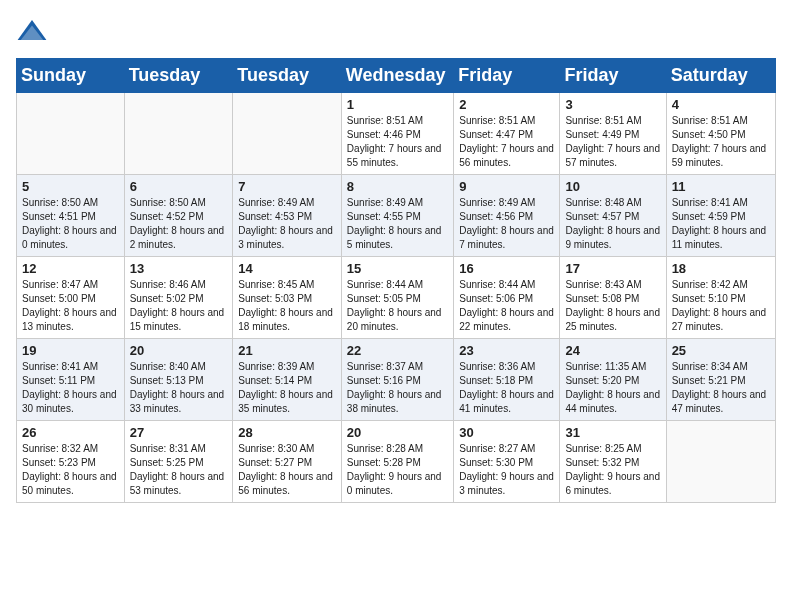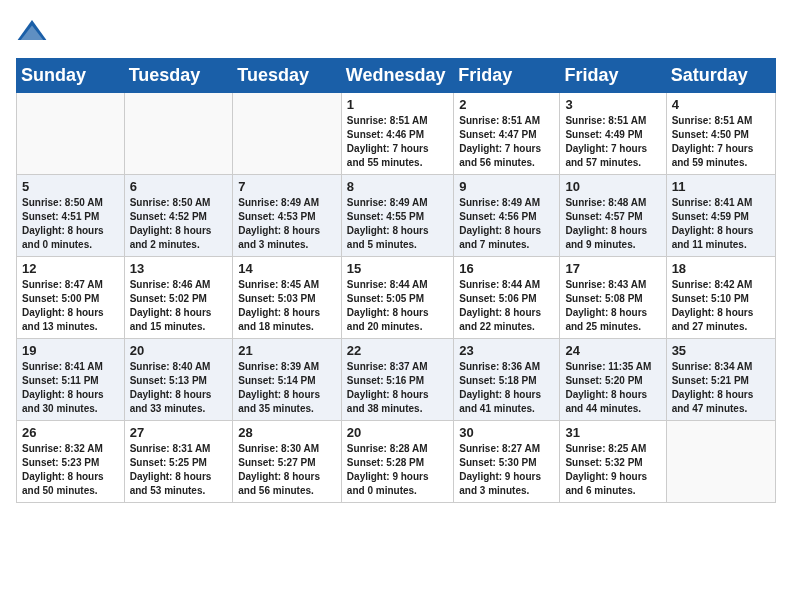--- a/index.html
+++ b/index.html
@@ -82,21 +82,20 @@
     .day-num {
       font-size: 13px;
       font-weight: bold;
       display: block;
       margin-bottom: 2px;
     }
     .day-info {
       font-size: 10px;
       line-height: 1.4;
       color: #222;
-      font-weight: bold;
     }
     .empty-cell {
       background: #f9f9f9;
     }
     tbody tr:nth-child(odd) {
       background-color: #fff;
     }
     tbody tr:nth-child(even) {
       background-color: #f5f8ff;
     }
@@ -285,21 +284,21 @@
 Sunset: 5:18 PM
 Daylight: 8 hours and 41 minutes.</div>
         </td>
         <td>
           <span class="day-num">24</span>
           <div class="day-info">Sunrise: 11:35 AM
 Sunset: 5:20 PM
 Daylight: 8 hours and 44 minutes.</div>
         </td>
         <td>
-          <span class="day-num">35</span>
+          <span class="day-num">25</span>
           <div class="day-info">Sunrise: 8:34 AM
 Sunset: 5:21 PM
 Daylight: 8 hours and 47 minutes.</div>
         </td>
       </tr>
       <tr>
         <td>
           <span class="day-num">26</span>
           <div class="day-info">Sunrise: 8:32 AM
 Sunset: 5:23 PM

